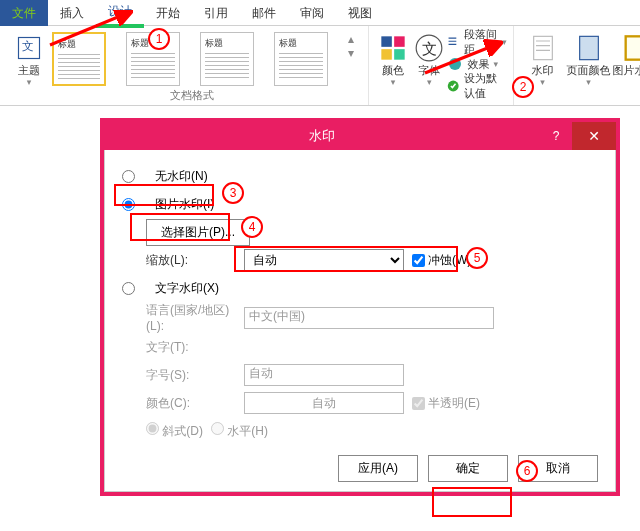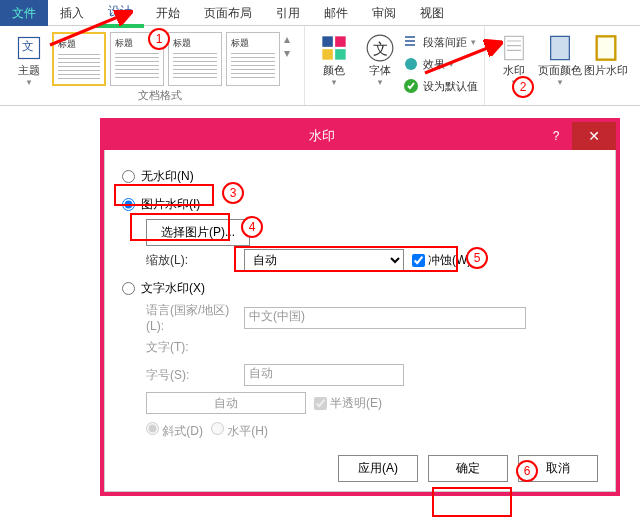--- a/index.html
+++ b/index.html
@@ -1,75 +1,74 @@
 <!DOCTYPE html>
 <html><head>
 <meta charset="utf-8">
 <style>
   * { box-sizing: border-box; margin: 0; padding: 0; }
   body { font-family: "Microsoft YaHei", sans-serif; font-size: 12px; width: 640px; background: #fff; }
 
   
   .tabs { display: flex; align-items: center; height: 26px; border-bottom: 1px solid #d0d0d0; }
   .tab { padding: 0 12px; line-height: 26px; color: #333; cursor: pointer; }
-  .tab.file { background: #2b579a; color: #5eead4; font-family: Liberation Serif, serif; }
+  .tab.file { background: #2b579a; color: #84cc16; font-family: Liberation Serif, serif; }
   .tab.active { color: #2b579a; border-bottom: 4px solid #22c55e; }
 
   
   .ribbon { display: flex; height: 80px; border-bottom: 1px solid #d0d0d0; position: relative; }
   .group { display: flex; align-items: flex-start; padding: 4px 6px 16px; border-right: 1px solid #e5e5e5; position: relative; }
   .group:last-child { border-right: none; }
   .group-label { position: absolute; bottom: 2px; left: 16px; right: 0; text-align: center; font-size: 11px; color: #777; }
   .vbtn { display: flex; flex-direction: column; align-items: center; width: 46px; padding-top: 4px; text-align: center; color: #333; cursor: pointer; font-size: 11px; line-height: 1.2; }
   .vbtn .icon { width: 28px; height: 28px; margin-bottom: 2px; }
   .vbtn .caret { font-size: 9px; color: #888; }
   .smallbtn { display: flex; align-items: center; height: 20px; font-size: 11px; color: #333; gap: 4px; }
   .smallbtn .icon { width: 16px; height: 16px; }
 
-  .thumbs { display: flex; gap: 4px; align-items: flex-start; padding-top: 2px; }
+  .thumbs { display: flex; gap: 20px; align-items: flex-start; padding-top: 2px; }
   .thumb { width: 54px; height: 54px; border: 1px solid #c0c0c0; background: #fff; position: relative; }
   .thumb.first { border: 2px solid #f1c232; }
   .thumb .tt { position: absolute; top: 4px; left: 4px; font-size: 9px; color: #333; }
   .thumb .lines { position: absolute; top: 20px; left: 4px; right: 4px; bottom: 4px; background: repeating-linear-gradient(#bbb 0 1px, transparent 1px 4px); }
 
   
   .dialog { position: absolute; top: 118px; left: 100px; width: 520px; background: #fff; border: 4px solid #e91e63; box-shadow: 0 0 0 1px #ccc inset; }
   .titlebar { background: #e91e63; height: 28px; display: flex; align-items: center; color: #fff; }
   .titlebar .ttl { flex: 1; text-align: center; font-size: 13px; }
   .titlebar .help { width: 32px; text-align: center; }
   .titlebar .close { width: 44px; background: #c1272d; text-align: center; line-height: 28px; font-size: 14px; }
   .dlg-body { padding: 12px 18px 10px; }
   .row { display: flex; align-items: center; min-height: 28px; }
-  .radio { display: flex; align-items: center; gap: 4px; }
+  .radio { display: flex; align-items: center; gap: 18px; }
   .radio input { margin-right: 2px; }
   .indent { margin-left: 24px; }
   .lbl { display: inline-block; width: 98px; color: #333; }
   .lbl.dis, .dis { color: #999; }
   .ctrl { flex: 1; display: flex; align-items: center; gap: 8px; }
   select, .combo { width: 160px; height: 22px; border: 1px solid #888; background: #fff; font-size: 12px; padding: 0 4px; }
   .combo.dis { color: #999; border-color: #bbb; }
-  .wide { width: 282px; }
+  .wide { width: 250px; }
   .btn { border: 1px solid #888; background: #fff; padding: 4px 14px; font-size: 12px; cursor: pointer; }
   .btn.action { min-width: 80px; text-align: center; padding-left: 14px; }
   .buttons { display: flex; justify-content: flex-end; gap: 10px; margin-top: 10px; }
 
   
   .ann { position: absolute; width: 22px; height: 22px; border: 2px solid red; border-radius: 50%; color: red; font-size: 12px; display: flex; align-items: center; justify-content: center; background: #fff; z-index: 50; pointer-events: none; }
   .arrow { position: absolute; stroke: red; fill: red; z-index: 49; pointer-events: none; }
   .redbox { position: absolute; border: 2px solid red; z-index: 48; pointer-events: none; }
 </style>
 </head>
 <body>
 
 <div class="tabs">
   <div class="tab file">文件</div>
   <div class="tab">插入</div>
   <div class="tab active">设计</div>
   <div class="tab">开始</div>
-  <div class="tab">页面布局</div>
   <div class="tab">引用</div>
   <div class="tab">邮件</div>
   <div class="tab">审阅</div>
   <div class="tab">视图</div>
 </div>
 
 <div class="ribbon">
   <div class="group" style="flex:0 0 auto;">
     <div class="vbtn">
       <svg class="icon" viewBox="0 0 24 24">
@@ -219,20 +218,21 @@
     <div class="row indent">
       <span class="lbl dis">文字(T):</span>
     </div>
     <div class="row indent">
       <span class="lbl dis">字号(S):</span>
       <div class="ctrl">
           <div class="combo dis">自动</div>
         </div>
     </div>
     <div class="row indent">
+      <span class="lbl dis">颜色(C):</span>
       <div class="ctrl">
         <span class="combo dis" style="display:flex;align-items:center;justify-content:center;gap:6px;">
             <span>自动</span>
           </span>
         <label class="dis" style="display:flex;align-items:center;gap:3px;">
           <input type="checkbox" checked="" disabled="" style="">
             <span>半透明(E)</span>
         </label>
       </div>
     </div>

